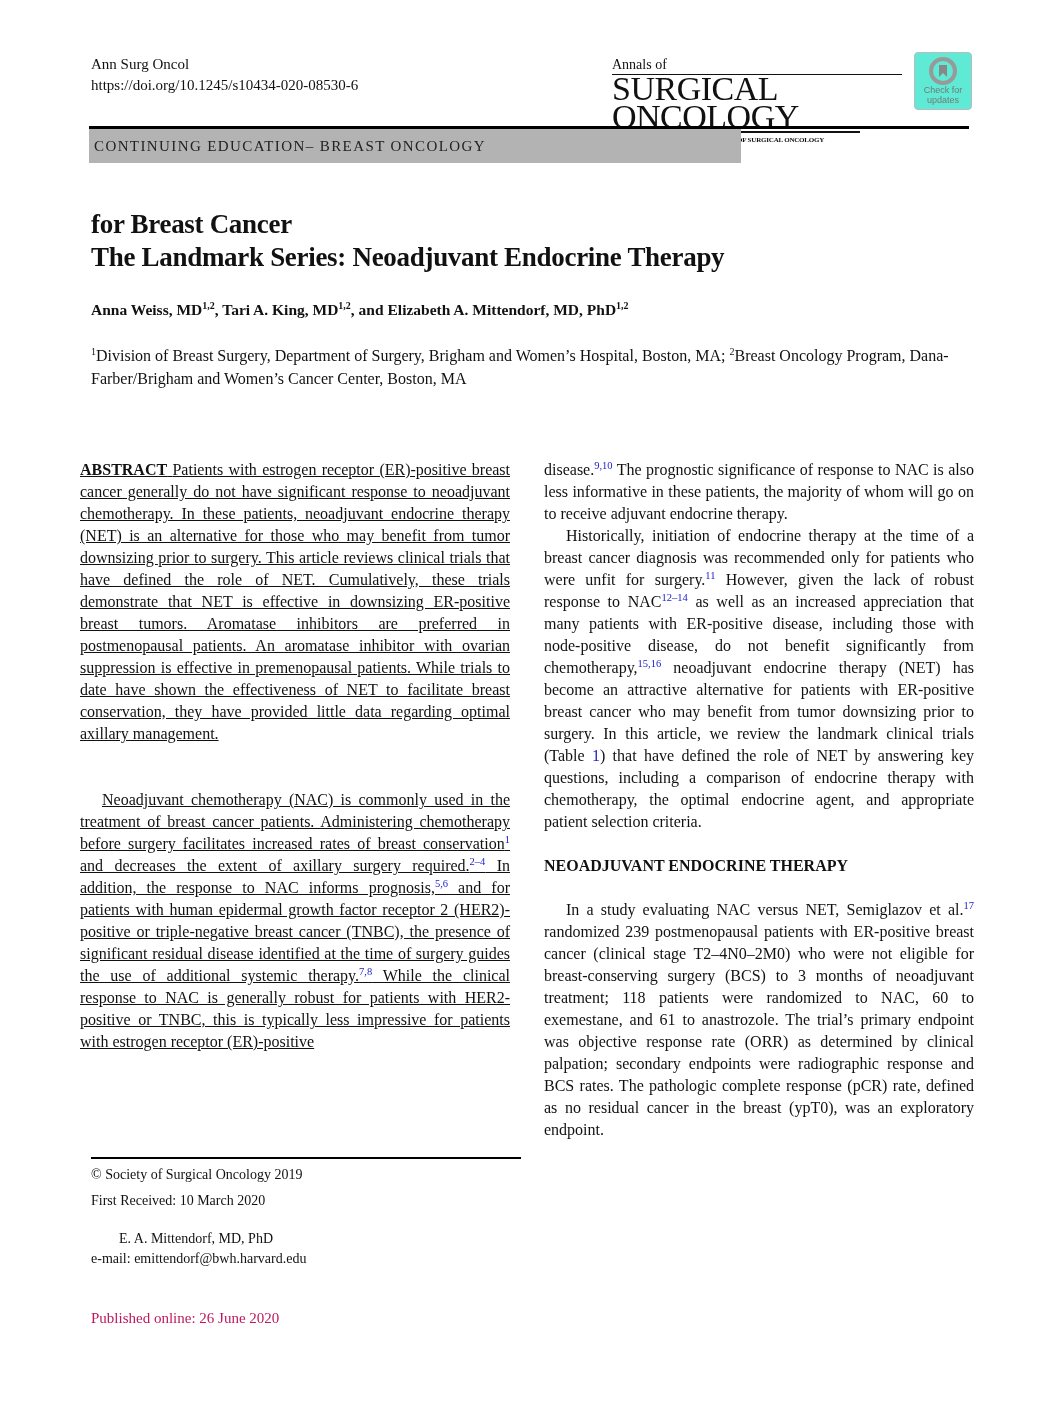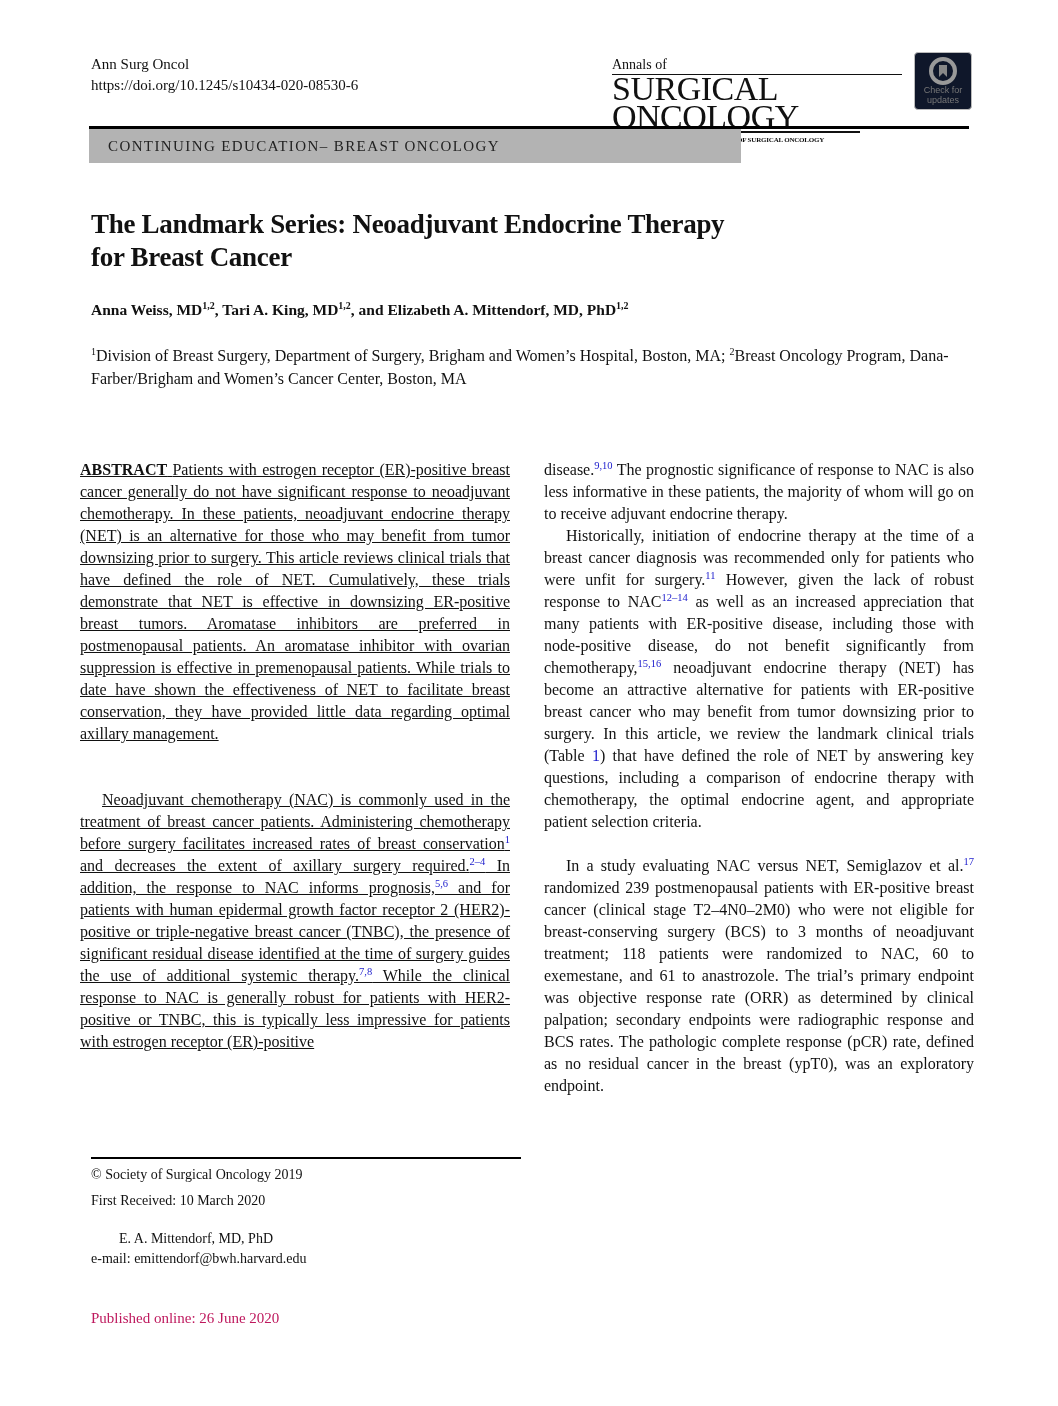--- a/index.html
+++ b/index.html
@@ -6,26 +6,26 @@
   body { width: 1058px; height: 1406px; position: relative; overflow: hidden;
          font-family: "Liberation Serif", "DejaVu Serif", serif; color: #111; }
   .abs { position: absolute; }
   .meta { font-size: 15px; line-height: 21px; }
   .brand-annals { font-size: 14px; }
   .brand-rule-thin { height: 1px; background: #111; }
   .brand-title { font-size: 34px; letter-spacing: -0.5px; line-height: 28px; }
   .brand-rule-thick { height: 2px; background: #111; }
   .brand-sub { font-size: 7px; font-weight: bold; letter-spacing: -0.2px; }
   .crossmark { width: 56px; height: 56px; border: 1px solid #bbb; border-radius: 4px;
-               background: #0f172a; display: flex; flex-direction: column; align-items: center; }
+               background: #5eead4; display: flex; flex-direction: column; align-items: center; }
   .crossmark .circ { width: 28px; height: 28px; margin-top: 4px; }
   .crossmark .txt { font-family: "Liberation Sans", sans-serif; font-size: 9px; line-height: 10px; color: #777; text-align: center; }
   .top-rule { height: 3px; background: #000; }
   .banner { background: #b3b3b3; height: 34px; display: flex; align-items: center;
-            padding-left: 19px; font-size: 15px; letter-spacing: 1.4px; color: #222; box-sizing: border-box; }
+            padding-left: 5px; font-size: 15px; letter-spacing: 1.4px; color: #222; box-sizing: border-box; }
   .title { font-size: 27px; font-weight: bold; line-height: 33px; letter-spacing: -0.3px; }
   .authors { font-size: 15.5px; font-weight: bold; }
   .authors sup, .affil sup { font-size: 10px; }
   .affil { font-size: 16px; line-height: 23px; width: 880px; }
   .col { width: 430px; font-size: 16px; line-height: 22px; text-align: justify; }
   .col p { margin: 0; }
   .indent { text-indent: 22px; }
   .ref { color: #1a1acc; font-size: 10.5px; vertical-align: super; line-height: 0; }
   .link { color: #1a1acc; }
   .heading { font-size: 16px; font-weight: bold; line-height: 22px; text-align: left; }
@@ -55,22 +55,22 @@
     <path d="M10 8 L18 8 L18 20 L14 16 L10 20 Z" fill="#888"></path>
   </svg>
   <div class="txt">Check for</div>
   <div class="txt">updates</div>
 </div>
 
 <div class="abs top-rule" style="left:89px; top:126px; width:880px;"></div>
 <div class="abs banner" style="left:89px; top:129px; width:652px;">CONTINUING EDUCATION– BREAST ONCOLOGY</div>
 
 <div class="abs title" style="left:91px; top:208px;">
+  <div>for Breast Cancer</div>
   <div>The Landmark Series: Neoadjuvant Endocrine Therapy</div>
-  <div>for Breast Cancer</div>
 </div>
 
 <div class="abs authors" style="left:91px; top:300px;">
   <span>Anna Weiss, MD</span><sup>1,2</sup><span>, </span><span>Tari A. King, MD</span><sup>1,2</sup><span>, and </span><span>Elizabeth A. Mittendorf, MD, PhD</span><sup>1,2</sup>
 </div>
 
 <div class="abs affil" style="left:91px; top:340px;">
   <sup>1</sup><span>Division of Breast Surgery, Department of Surgery, Brigham and Women’s Hospital, Boston, MA; </span><sup>2</sup><span>Breast Oncology Program, Dana-Farber/Brigham and Women’s Cancer Center, Boston, MA</span>
 </div>
 
@@ -88,15 +88,16 @@
   <div style="margin-top:6px;">First Received: 10 March 2020</div>
   <div style="margin-top:18px;margin-left:28px;">E. A. Mittendorf, MD, PhD</div>
   <div>e-mail: emittendorf@bwh.harvard.edu</div>
 </div>
 <div class="abs published" style="left:91px; top:1310px;">Published online: 26 June 2020</div>
 
 <div class="abs col" style="left:544px; top:459px;">
   <p><span>disease.</span><span class="ref">9,10</span><span> The prognostic significance of response to NAC is also less informative in these patients, the majority of whom will go on to receive adjuvant endocrine therapy.</span></p>
   <p class="indent"><span>Historically, initiation of endocrine therapy at the time of a breast cancer diagnosis was recommended only for patients who were unfit for surgery.</span><span class="ref">11</span><span> However, given the lack of robust response to NAC</span><span class="ref">12–14</span><span> as well as an increased appreciation that many patients with ER-positive disease, including those with node-positive disease, do not benefit significantly from chemotherapy,</span><span class="ref">15,16</span><span> neoadjuvant endocrine therapy (NET) has become an attractive alternative for patients with ER-positive breast cancer who may benefit from tumor downsizing prior to surgery. In this article, we review the landmark clinical trials (Table </span><span class="link">1</span><span>) that have defined the role of NET by answering key questions, including a comparison of endocrine therapy with chemotherapy, the optimal endocrine agent, and appropriate patient selection criteria.</span></p>
   <div class="heading" style="margin-top:22px;">
+    <div>NEOADJUVANT ENDOCRINE THERAPY</div>
   </div>
   <p class="indent" style="margin-top:22px;"><span>In a study evaluating NAC versus NET, Semiglazov et al.</span><span class="ref">17</span><span> randomized 239 postmenopausal patients with ER-positive breast cancer (clinical stage T2–4N0–2M0) who were not eligible for breast-conserving surgery (BCS) to 3 months of neoadjuvant treatment; 118 patients were randomized to NAC, 60 to exemestane, and 61 to anastrozole. The trial’s primary endpoint was objective response rate (ORR) as determined by clinical palpation; secondary endpoints were radiographic response and BCS rates. The pathologic complete response (pCR) rate, defined as no residual cancer in the breast (ypT0), was an exploratory endpoint.</span></p>
 </div>
 
 </body></html>

